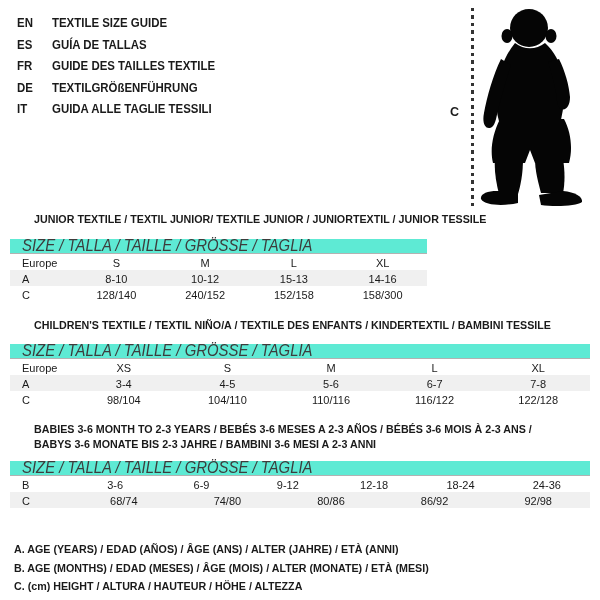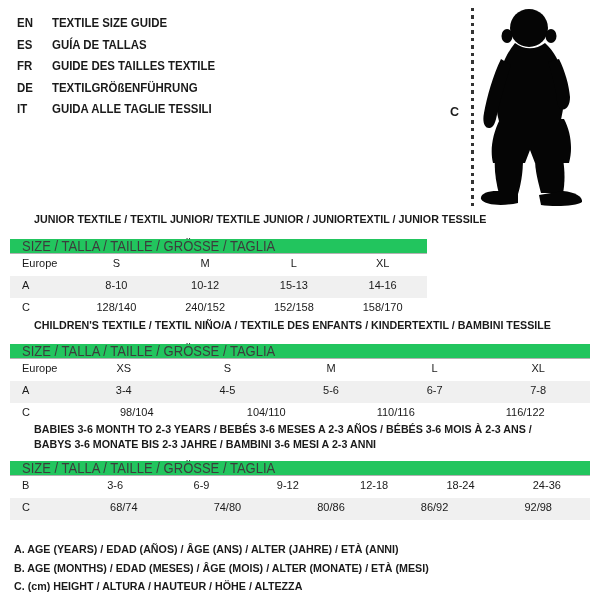--- a/index.html
+++ b/index.html
@@ -28,28 +28,28 @@
   .height-label { position:absolute; left:450px; top:105px; font-weight:bold; font-size:12.5px; }
   .baby { position:absolute; left:477px; top:5px; }
 
   
   .section { position:absolute; left:10px; }
   #sec1 { top:212px; width:417px; }
   #sec2 { top:318px; width:580px; }
   #sec3 { top:422px; width:580px; }
   .sec-title { font-weight:bold; font-size:11.5px; height:15px; line-height:15px; margin-left:24px; }
   .size-bar {
-    background:#22c55e; border-bottom:1px solid #b2b2b2;
+    background:#5eead4; border-bottom:1px solid #b2b2b2;
     height:14px; line-height:14px; padding-left:12px;
-    font-size:14px; color:#3c3c3c;
+    font-size:16px; color:#3c3c3c;font-style:italic;
   }
   #sec1 .size-bar { margin-top:12px; }
   #sec2 .size-bar { margin-top:11px; }
   #sec3 .size-bar { margin-top:9px; }
-  .trow { display:flex; height:22px; line-height:18px; font-size:11px; }
+  .trow { display:flex; height:16px; line-height:18px; font-size:11px; }
   .trow.striped { background:#f0f0f0; }
   .tlabel { width:62px; padding-left:12px; box-sizing:border-box; }
   .tcell { flex:1; text-align:center; }
 
   
   .notes { position:absolute; left:14px; top:540px; }
   .note-row { height:18.5px; line-height:18.5px; font-weight:bold; font-size:11.5px; }
 </style>
 </head>
 <body>
@@ -111,21 +111,21 @@
         <div class="tcell">8-10</div>
         <div class="tcell">10-12</div>
         <div class="tcell">15-13</div>
         <div class="tcell">14-16</div>
       </div>
       <div class="trow">
         <div class="tlabel">C</div>
         <div class="tcell">128/140</div>
         <div class="tcell">240/152</div>
         <div class="tcell">152/158</div>
-        <div class="tcell">158/170</div>
+        <div class="tcell">158/300</div>
       </div>
     </div>
 </div>
 
 <div class="section" id="sec2">
   <div class="sec-title"><span class="cond93">CHILDREN'S TEXTILE / TEXTIL NIÑO/A / TEXTILE DES ENFANTS / KINDERTEXTIL / BAMBINI TESSILE</span></div>
   <div class="size-bar"><span class="cond93">SIZE / TALLA / TAILLE / GRÖSSE / TAGLIA</span></div>
   <div>
       <div class="trow">
         <div class="tlabel">Europe</div>
@@ -142,20 +142,21 @@
         <div class="tcell">5-6</div>
         <div class="tcell">6-7</div>
         <div class="tcell">7-8</div>
       </div>
       <div class="trow">
         <div class="tlabel">C</div>
         <div class="tcell">98/104</div>
         <div class="tcell">104/110</div>
         <div class="tcell">110/116</div>
         <div class="tcell">116/122</div>
+        <div class="tcell">122/128</div>
       </div>
     </div>
 </div>
 
 <div class="section" id="sec3">
   <div class="sec-title"><span class="cond93">BABIES 3-6 MONTH TO 2-3 YEARS / BEBÉS 3-6 MESES A 2-3 AÑOS / BÉBÉS 3-6 MOIS À 2-3 ANS /</span></div>
   <div class="sec-title"><span class="cond93">BABYS 3-6 MONATE BIS 2-3 JAHRE / BAMBINI 3-6 MESI A 2-3 ANNI</span></div>
   <div class="size-bar"><span class="cond93">SIZE / TALLA / TAILLE / GRÖSSE / TAGLIA</span></div>
   <div>
       <div class="trow">

